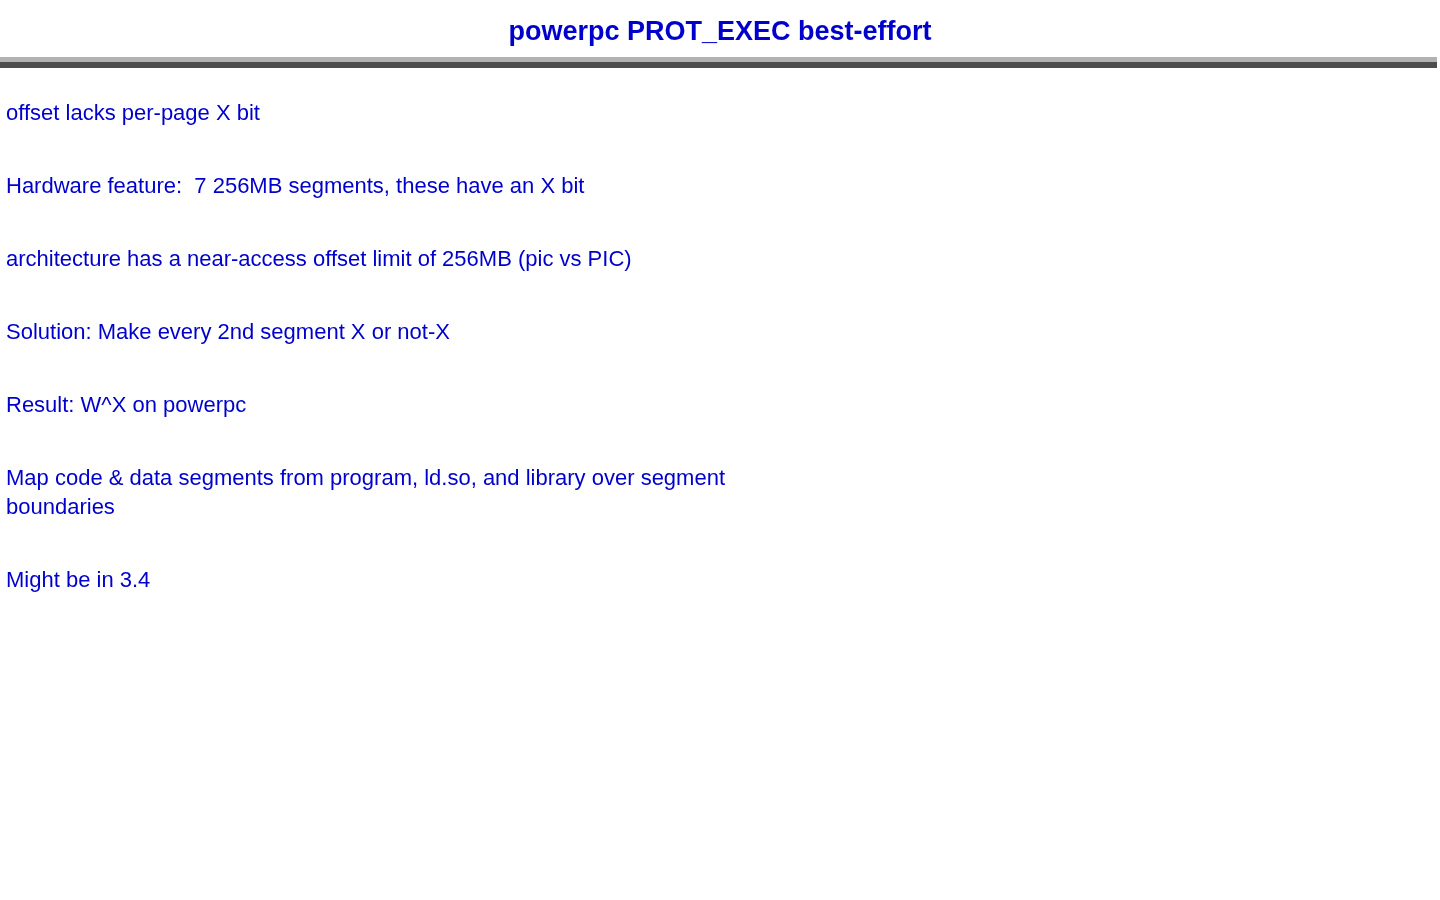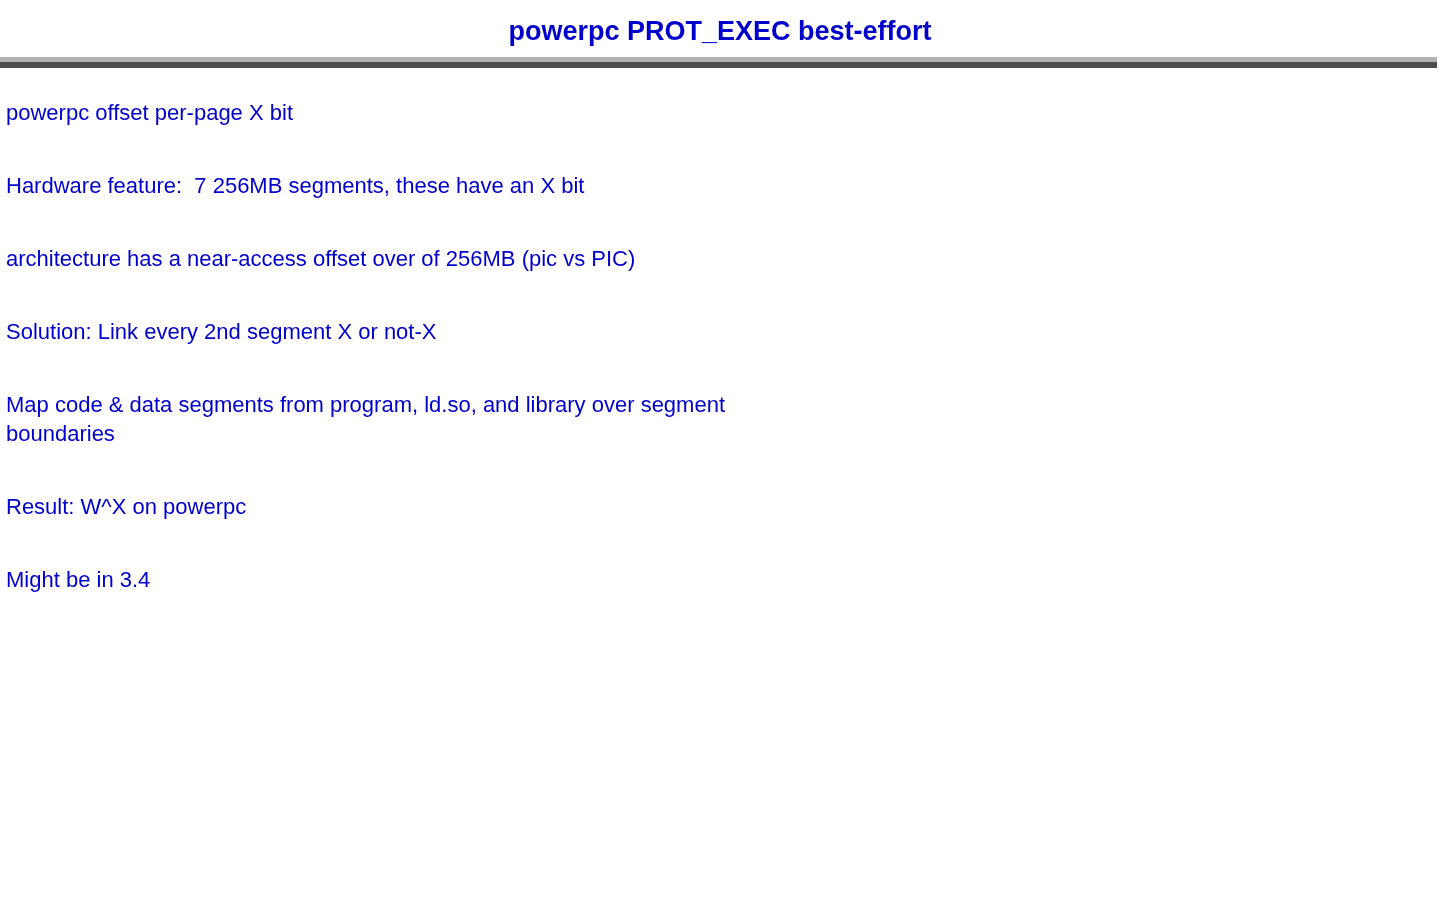--- a/index.html
+++ b/index.html
@@ -69,29 +69,29 @@
 <body>
 
 <div class="slide">
 
   <h1 class="slide-title">powerpc PROT_EXEC best-effort</h1>
 
   <hr class="title-divider">
 
   <div class="slide-body">
 
-    <p class="bullet">powerpc offset per-page X bit</p>
+    <p class="bullet">offset lacks per-page X bit</p>
 
     <p class="bullet">Hardware feature:  7 256MB segments, these have an X bit</p>
 
-    <p class="bullet">architecture has a near-access offset over of 256MB (pic vs PIC)</p>
+    <p class="bullet">architecture has a near-access offset limit of 256MB (pic vs PIC)</p>
 
-    <p class="bullet">Solution: Link every 2nd segment X or not-X</p>
+    <p class="bullet">Solution: Make every 2nd segment X or not-X</p>
 
 
+    <p class="bullet">Result: W^X on powerpc</p>
+
     <p class="bullet">Map code &amp; data segments from program, ld.so, and library over segment boundaries</p>
-
-    <p class="bullet">Result: W^X on powerpc</p>
 
     <p class="bullet">Might be in 3.4</p>
 
   </div>
 </div>
 
 </body></html>

